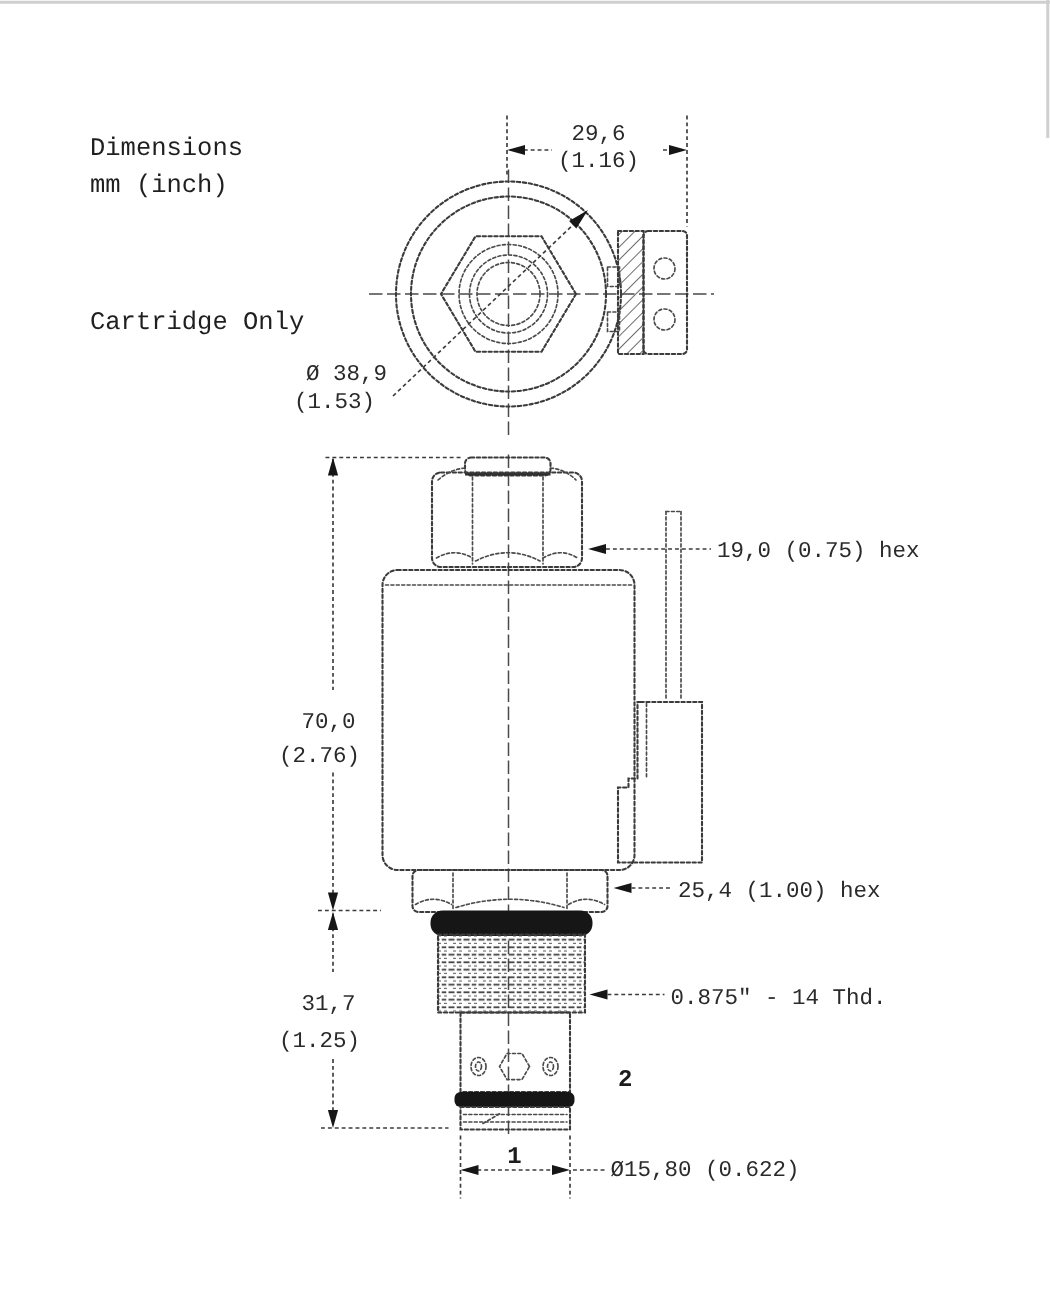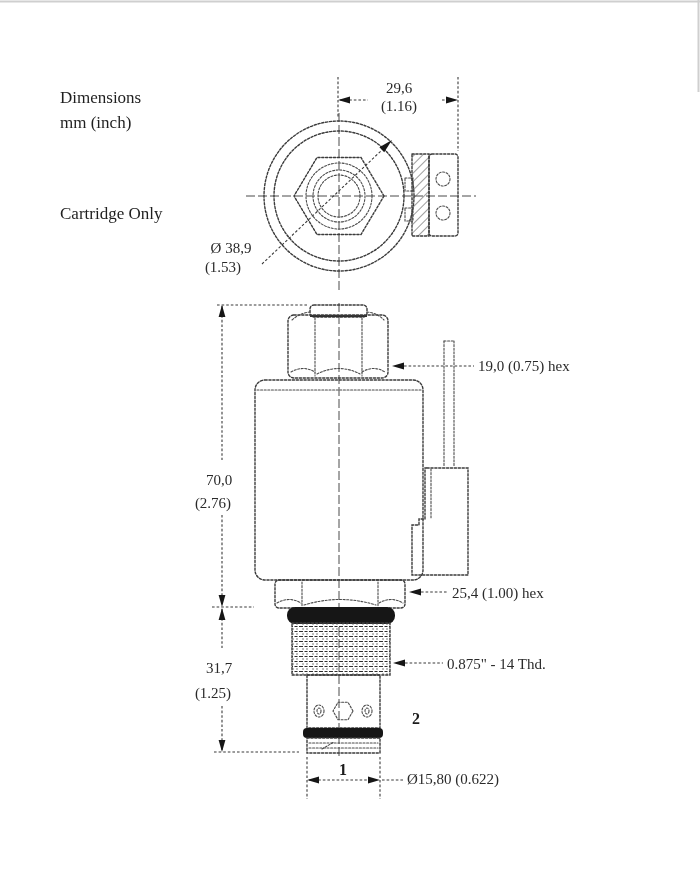--- a/index.html
+++ b/index.html
@@ -1,17 +1,17 @@
 <!DOCTYPE html>
 <html><head>
 <meta charset="utf-8">
 <style>
   html,body{margin:0;padding:0;background:#f4f4f4;}
   .page{position:relative;width:700px;height:869px;background:#ffffff;overflow:hidden;
-        font-family:Liberation Serif, serif;}
+        font-family:Liberation Mono, monospace;}
   svg{position:absolute;left:0;top:0;}
   
   .ln  {fill:none;stroke:#3b3b3b;stroke-width:1.4;stroke-dasharray:2.2,1.7;stroke-linecap:round;}
   .ln2 {fill:none;stroke:#4a4a4a;stroke-width:1.1;stroke-dasharray:2,1.6;stroke-linecap:round;}
   .ctr {fill:none;stroke:#4a4a4a;stroke-width:1;stroke-dasharray:9,3;}
   .ext {fill:none;stroke:#3b3b3b;stroke-width:1.1;stroke-dasharray:2.6,2;}
   .sol {fill:none;stroke:#2f2f2f;stroke-width:2;}
   .ar  {fill:#161616;stroke:none;}
   .blk {fill:#161616;stroke:none;}
   .edge{stroke:#cfcfcf;stroke-width:2;fill:none;}

